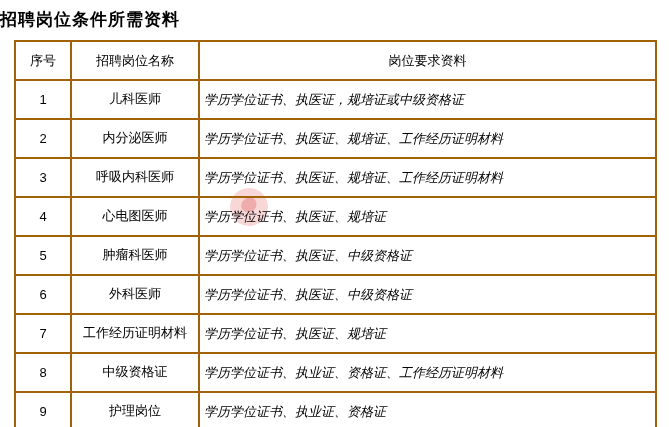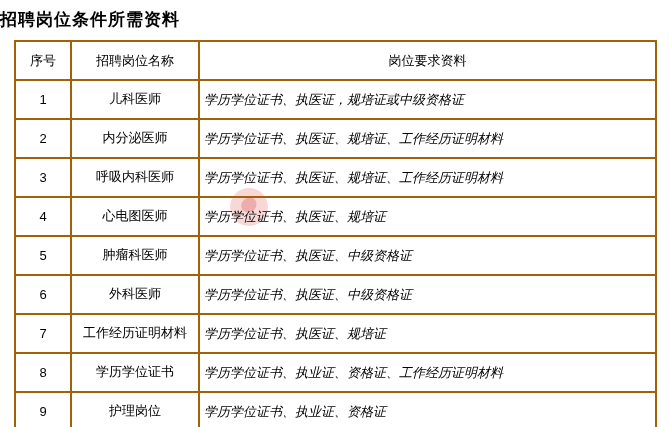--- a/index.html
+++ b/index.html
@@ -170,21 +170,21 @@
             <td class="post">外科医师</td>
             <td class="docs">学历学位证书、执医证、中级资格证</td>
           </tr>
           <tr>
             <td class="idx">7</td>
             <td class="post">工作经历证明材料</td>
             <td class="docs">学历学位证书、执医证、规培证</td>
           </tr>
           <tr>
             <td class="idx">8</td>
-            <td class="post">学历学位证书</td>
+            <td class="post">中级资格证</td>
             <td class="docs">学历学位证书、执业证、资格证、工作经历证明材料</td>
           </tr>
           <tr>
             <td class="idx">9</td>
             <td class="post">护理岗位</td>
             <td class="docs">学历学位证书、执业证、资格证</td>
           </tr>
           <tr>
             <td class="idx">10</td>
             <td class="post">信息科应用<br>系统管理员</td>

